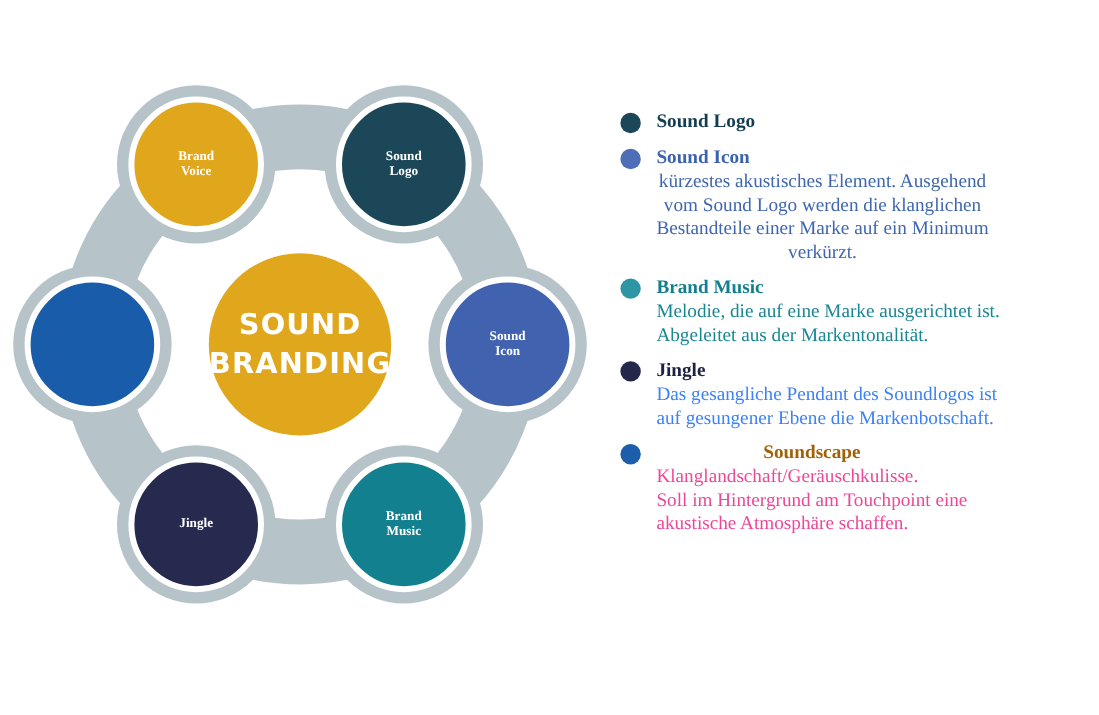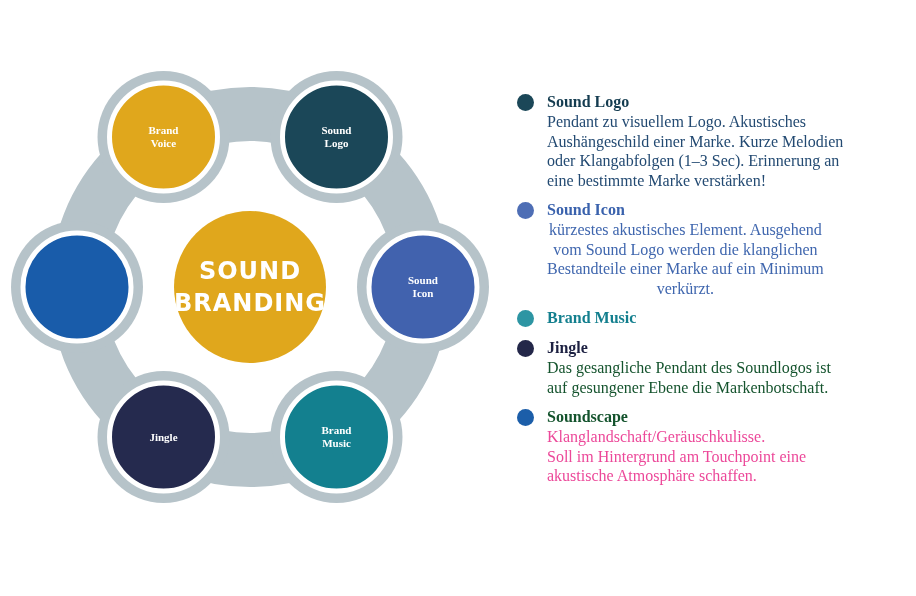--- a/index.html
+++ b/index.html
@@ -122,58 +122,56 @@
     <div class="center-label">SOUND
 BRANDING</div>
   </div>
 
   <div class="legend">
 
     <div class="legend-item">
       <div class="dot" style="background-color: rgb(27, 71, 88);"></div>
       <div class="legend-text">
         <div class="legend-title" style="color: rgb(20, 60, 80);">Sound Logo</div>
-        <div class="legend-body" style="color: rgb(35, 74, 114);">Pendant zu visuellem Logo. Akustisches
-Aushängeschild einer Marke. Kurze Melodien
-oder Klangabfolgen (1–3 Sec). Erinnerung an
-eine bestimmte Marke verstärken!</div>
       </div>
     </div>
 
     <div class="legend-item">
       <div class="dot" style="background-color: rgb(78, 110, 181);"></div>
       <div class="legend-text">
         <div class="legend-title" style="color: rgb(58, 98, 173);">Sound Icon</div>
         <div class="legend-body" style="color: rgb(63, 102, 174); text-align: center;">kürzestes akustisches Element. Ausgehend
 vom Sound Logo werden die klanglichen
 Bestandteile einer Marke auf ein Minimum
 verkürzt.</div>
       </div>
     </div>
 
     <div class="legend-item">
       <div class="dot" style="background-color: rgb(45, 149, 163);"></div>
       <div class="legend-text">
         <div class="legend-title" style="color: rgb(19, 127, 142);">Brand Music</div>
+        <div class="legend-body" style="color: rgb(26, 134, 148);">Melodie, die auf eine Marke ausgerichtet ist.
+Abgeleitet aus der Markentonalität.</div>
       </div>
     </div>
 
     <div class="legend-item">
       <div class="dot" style="background-color: rgb(35, 39, 73);"></div>
       <div class="legend-text">
         <div class="legend-title" style="color: rgb(29, 33, 66);">Jingle</div>
-        <div class="legend-body" style="color: #14532d;">Das gesangliche Pendant des Soundlogos ist
+        <div class="legend-body" style="color: #3b82f6;">Das gesangliche Pendant des Soundlogos ist
 auf gesungener Ebene die Markenbotschaft.</div>
       </div>
     </div>
 
     <div class="legend-item">
       <div class="dot" style="background-color: rgb(28, 94, 169);"></div>
       <div class="legend-text">
-        <div class="legend-title" style="color: #14532d;">Soundscape</div>
+        <div class="legend-title" style="color: #a16207; text-align: center;">Soundscape</div>
         <div class="legend-body" style="color: #ec4899;">Klanglandschaft/Geräuschkulisse.
 Soll im Hintergrund am Touchpoint eine
 akustische Atmosphäre schaffen.</div>
       </div>
     </div>
 
   </div>
 </div>
 
 </body></html>

